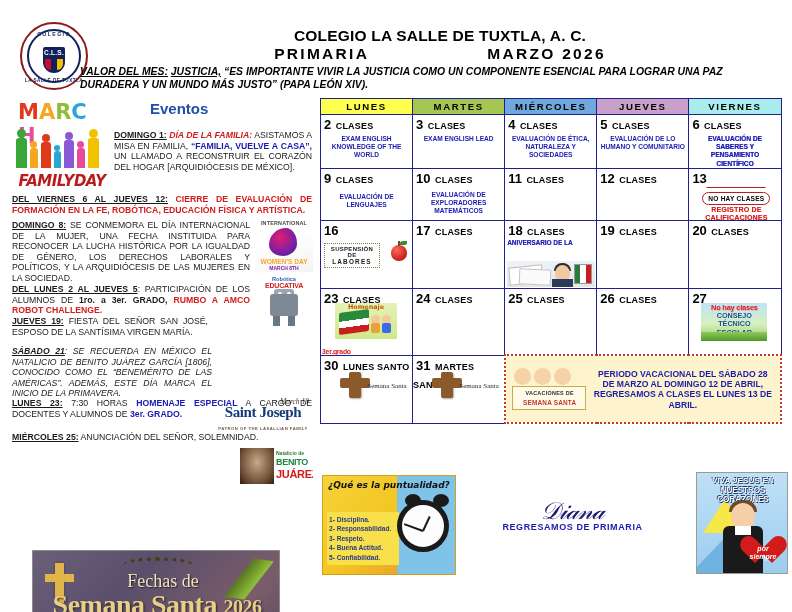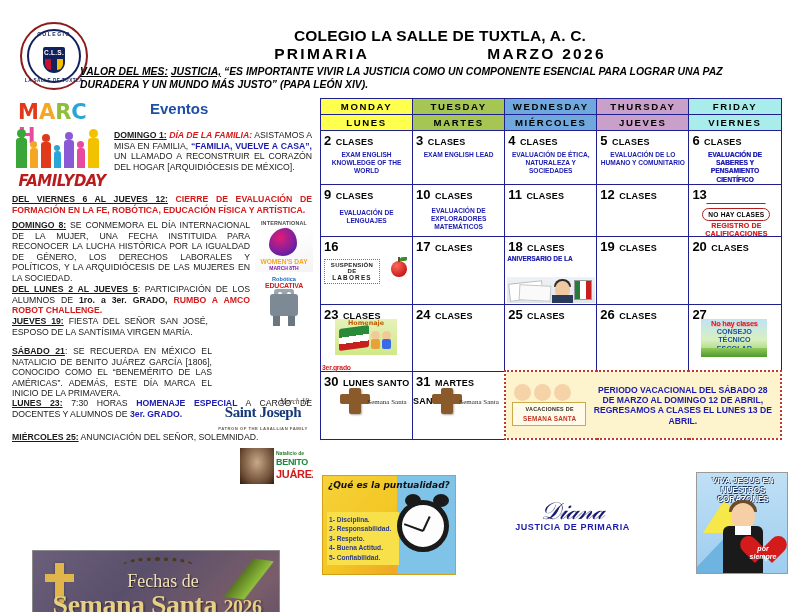--- a/index.html
+++ b/index.html
@@ -98,21 +98,21 @@
   .u { text-decoration: underline; }
   .red { color: #d31b1b; font-weight: bold; }
   .blue { color: #1a1ab0; font-weight: bold; }
   .ital { font-style: italic; }
 
   .e1 { left: 104px; top: 32px; width: 198px; }
   .e2 { left: 2px; top: 96px; width: 300px; }
   .e3 { left: 2px; top: 122px; width: 238px; }
   .e4 { left: 2px; top: 186px; width: 238px; }
   .e5 { left: 2px; top: 218px; width: 196px; }
-  .e6 { left: 2px; top: 248px; width: 200px; }
+  .e6 { left: 2px; top: 248px; width: 200px; font-style: italic; }
   .e7 { left: 2px; top: 300px; width: 300px; }
   .e8 { left: 2px; top: 334px; width: 300px; }
 
   
   .img-iwd {
     position: absolute; left: 245px; top: 122px; width: 58px; height: 52px;
     background: linear-gradient(160deg,#ffffff 40%, #f3f3f3 100%);
     overflow: hidden;
   }
   .iwd-t { position: absolute; left: 0; top: 0; width: 58px; text-align:center;
@@ -469,27 +469,20 @@
         <span>Semana Santa</span>
         <small>2026</small>
       </div>
 
     </div>
   </div>
 
   <div class="cal">
     <table class="cal-t">
       <tbody>
-          <tr>
-        <td class="dow c-mon">MONDAY</td>
-        <td class="dow c-tue">TUESDAY</td>
-        <td class="dow c-wed">WEDNESDAY</td>
-        <td class="dow c-thu">THURSDAY</td>
-        <td class="dow c-fri">FRIDAY</td>
-      </tr>
       <tr>
         <td class="dow2 c-mon">LUNES</td>
         <td class="dow2 c-tue">MARTES</td>
         <td class="dow2 c-wed">MIÉRCOLES</td>
         <td class="dow2 c-thu">JUEVES</td>
         <td class="dow2 c-fri">VIERNES</td>
       </tr>
 
       <tr>
         <td class="cell r1">
@@ -668,21 +661,21 @@
       <div class="pu-bell" style="right:34px"></div>
       <div class="pu-bell" style="right:6px"></div>
       <div class="pu-clock">
         <div class="pu-hand" style="left:20px;top:10px;width:2px;height:16px;transform:rotate(25deg)"></div>
         <div class="pu-hand" style="left:20px;top:6px;width:2px;height:20px;transform:rotate(-70deg)"></div>
       </div>
     </div>
 
     <div class="sig">
       <div class="sig-mark">𝒟𝒾𝒶𝓃𝒶</div>
-      <div class="sig-r">JUSTICIA  DE  PRIMARIA</div>
+      <div class="sig-r">REGRESAMOS  DE  PRIMARIA</div>
     </div>
 
     <div class="viva">
       <div class="viva-star"></div>
       <div class="viva-tri"></div>
       <div class="viva-t1">VIVA JESUS EN</div>
       <div class="viva-t2">NUESTROS CORAZONES</div>
       <div class="viva-hair"></div>
       <div class="viva-head"></div>
       <div class="viva-body"></div>

